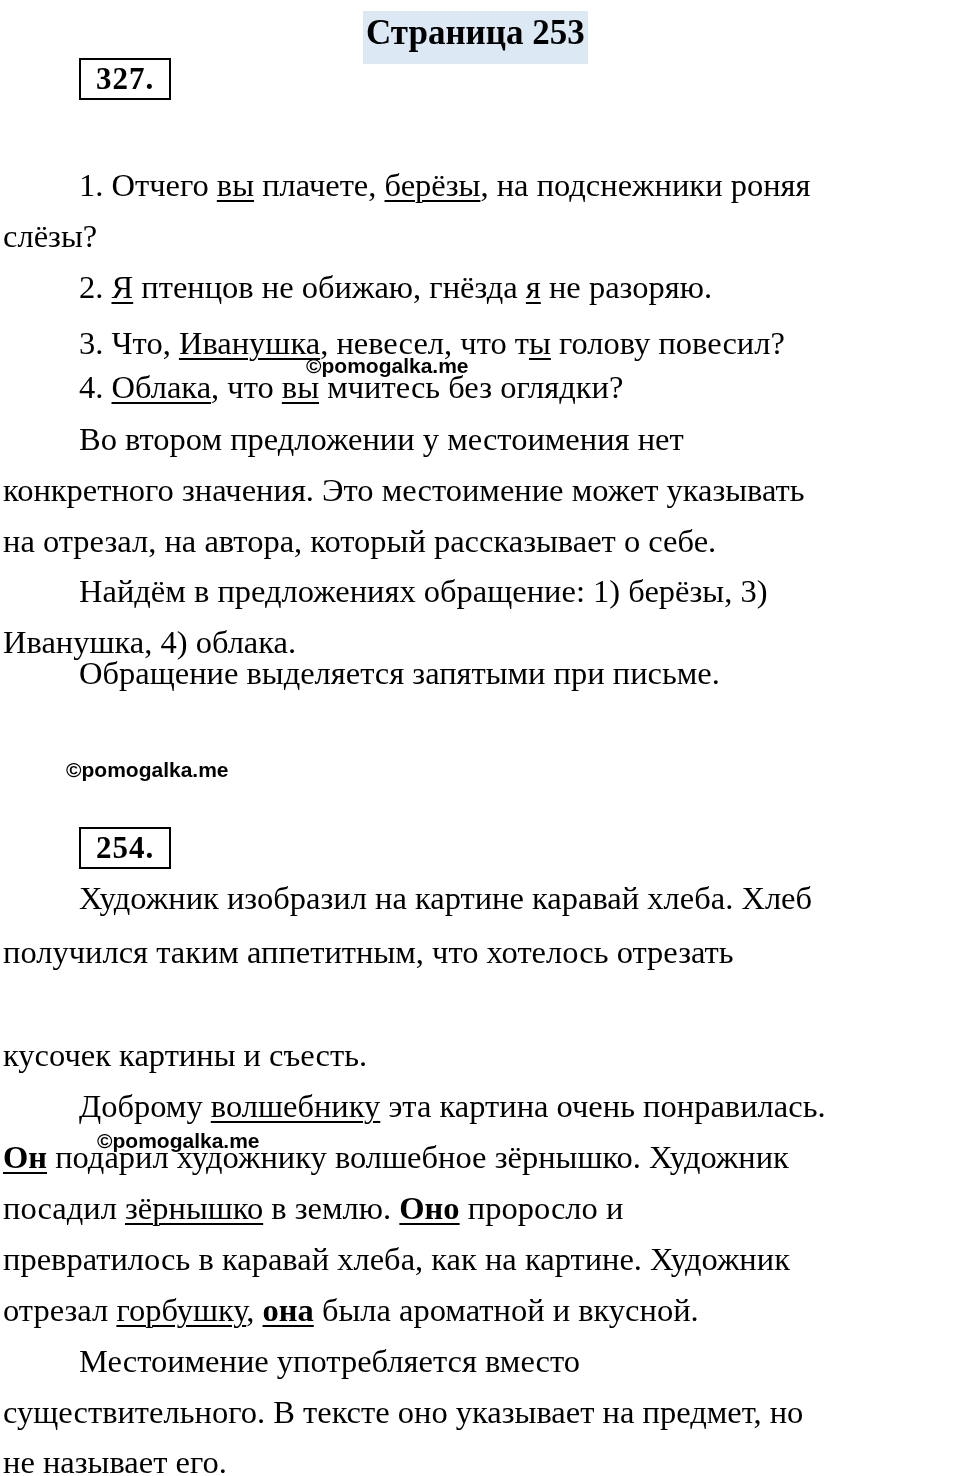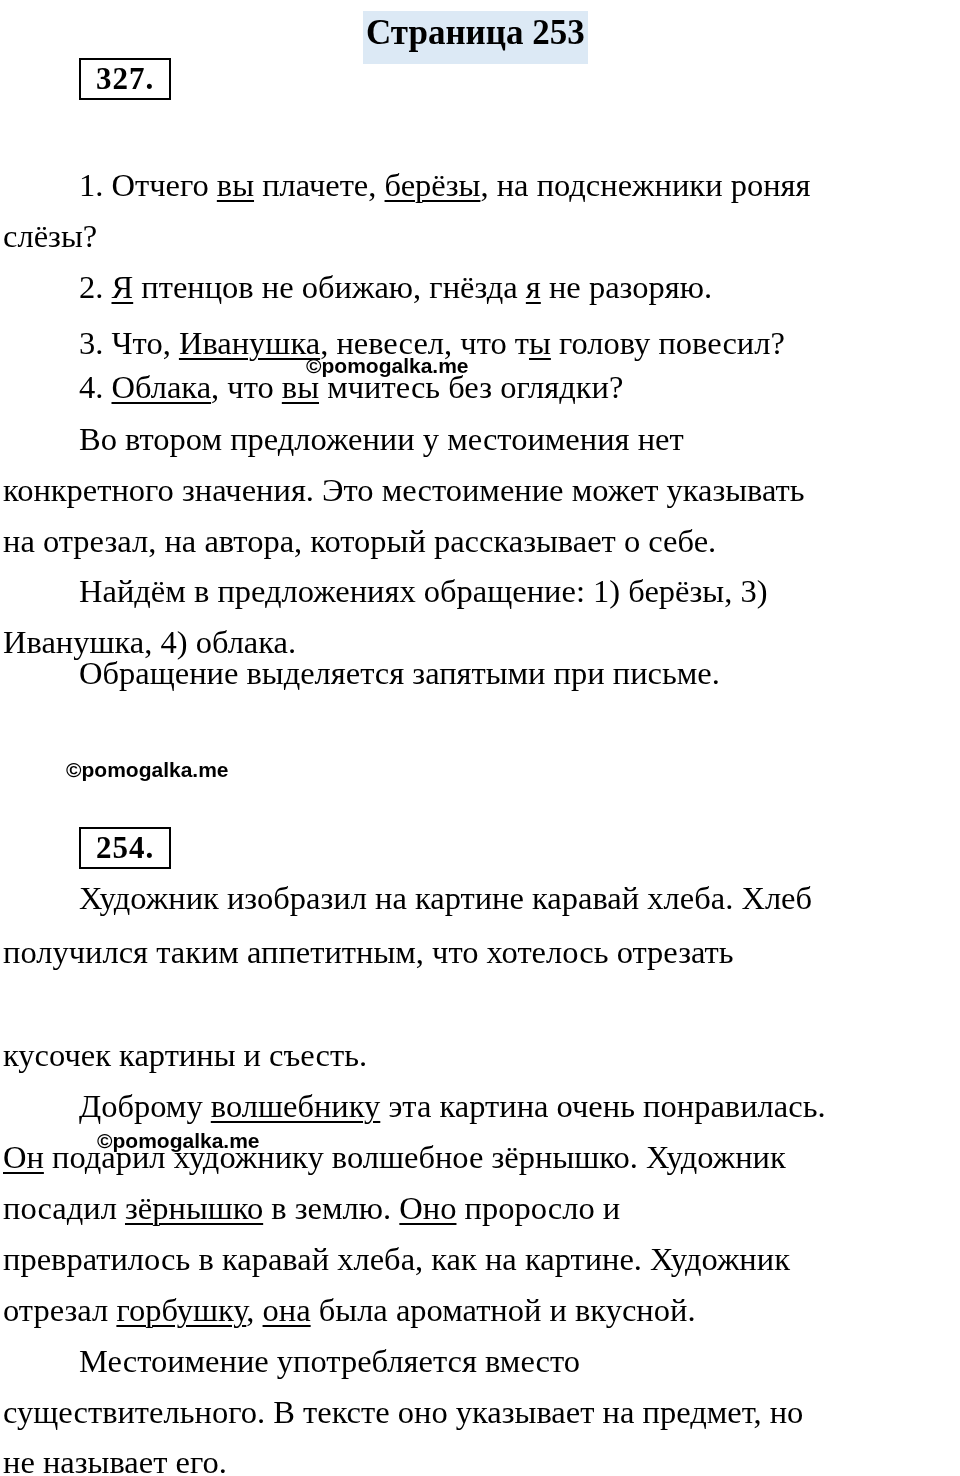--- a/index.html
+++ b/index.html
@@ -42,21 +42,21 @@
     }
     .line {
       position: absolute;
       left: 3px;
       font-size: 32.5px;
       line-height: 40px;
       white-space: nowrap;
     }
     .line.indent { left: 79px; }
     .u { text-decoration: underline; text-underline-offset: 4px; text-decoration-thickness: 2px; margin-top: 40px; }
-    .b { font-weight: normal; }
+    .b { font-weight: bold; }
     .watermark {
       position: absolute;
       font-family: "Liberation Sans", "DejaVu Sans", sans-serif;
       font-weight: bold;
       font-size: 21px;
       line-height: 20px;
       white-space: nowrap;
     }
   </style>
 </head>

